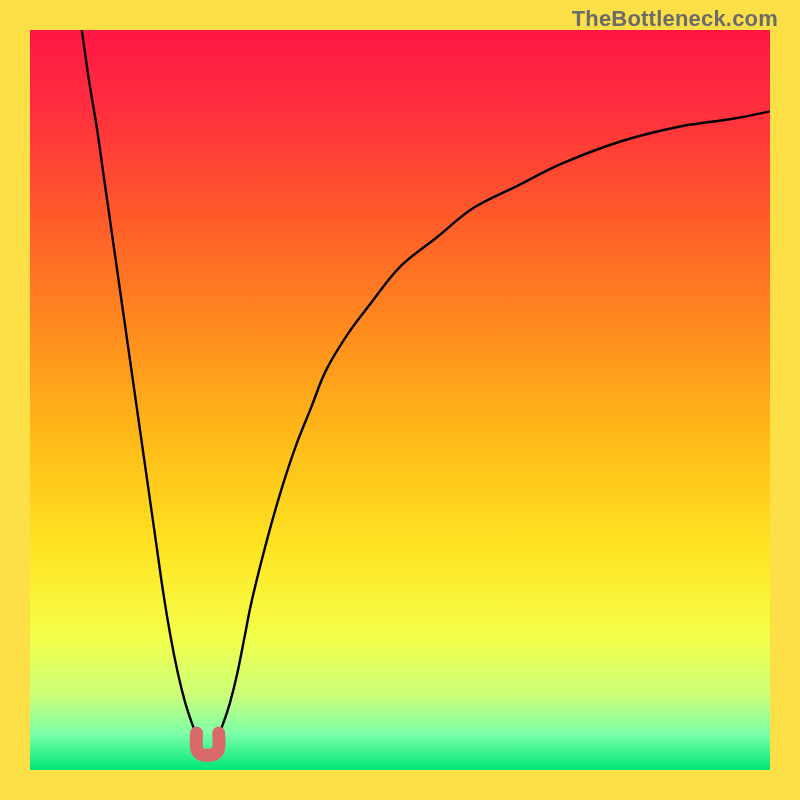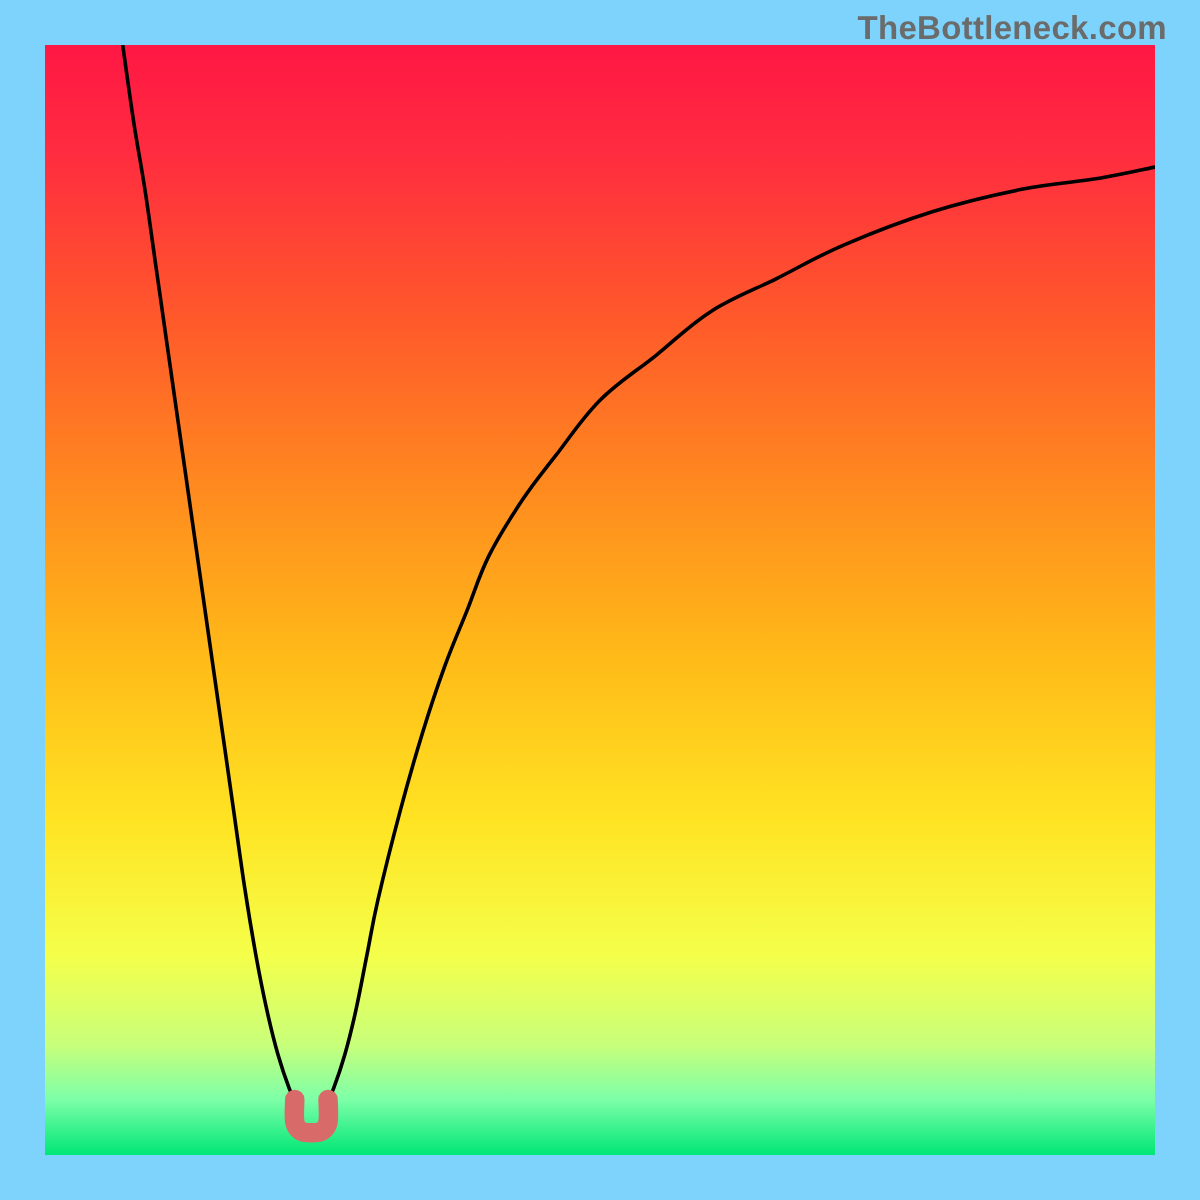--- a/index.html
+++ b/index.html
@@ -7,21 +7,21 @@
     padding: 0;
     width: 800px;
     height: 800px;
     overflow: hidden;
     background: #000;
     font-family: Arial, Helvetica, sans-serif;
   }
   .frame {
     position: absolute;
     inset: 0;
-    background: #7dd3fc;
+    background: #fde047;
   }
   .plot-area {
     position: absolute;
     left: 30px;
     top: 30px;
     width: 740px;
     height: 740px;
     overflow: hidden;
   }
   .plot-area svg {

